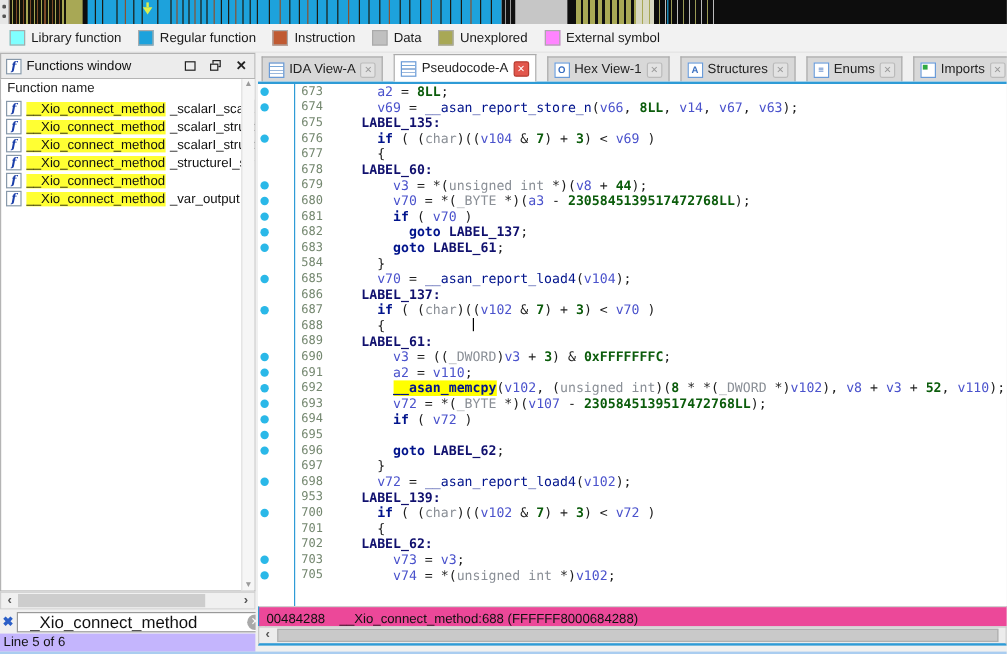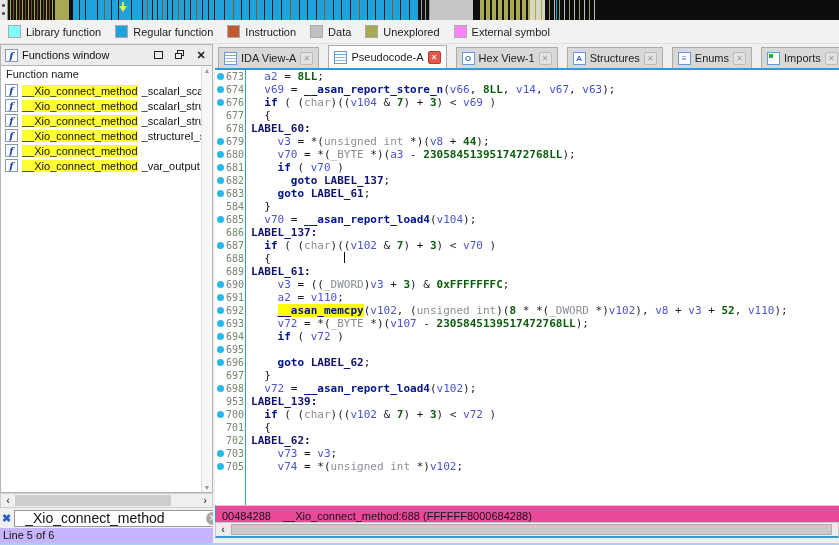--- a/index.html
+++ b/index.html
@@ -80,32 +80,32 @@
      font-size:8px;font-weight:bold;color:#3a6fc0;text-align:center;line-height:11px;}
   .ticon.doc{background:linear-gradient(#fff 0 2px,#7aa8d8 2px 3px,#fff 3px 5px,#9ab8dd 5px 6px,#fff 6px 8px,#9ab8dd 8px 9px,#fff 9px);}
   .ticon.imports::after{content:"";position:absolute;left:1px;top:1px;width:4px;height:4px;background:#2faa44;}
   .tab-close{width:13px;height:13px;border-radius:2px;background:#e2e2e2;border:1px solid #bbb;color:#999;
      font-size:8px;line-height:11px;text-align:center;flex:0 0 auto;}
   .tab-close.red{background:#e2574c;border-color:#b63c31;color:#fff;}
 
   #code-wrap{left:215px;top:68px;width:624px;height:437px;background:#fff;border-top:2px solid #2e9bd6;overflow:hidden;}
   #code-vline{position:absolute;left:30px;top:0;bottom:0;width:1px;background:#2e9bd6;}
   .code-line{height:13px;line-height:13px;white-space:pre;font-family:"DejaVu Sans Mono",monospace;font-size:11px;
-     display:flex;}
+     display:flex;gap:25px;}
   .bullet{flex:0 0 9px;margin-left:2px;display:inline-block;}
   .bullet.on::before{content:"";display:inline-block;width:7px;height:7px;border-radius:50%;background:#2ab8e8;}
   .lnum{flex:0 0 19px;text-align:right;font-size:10px;color:#74876f;padding-right:2px;}
   .ltext{padding-left:5px;white-space:pre;}
   .sd{color:#1c1c1c;}
   .sv{color:#4a52cc;}
   .sk{color:#00138c;font-weight:bold;}
   .st{color:#8a8f96;}
   .sn{color:#0b5c0b;font-weight:bold;}
   .sl{color:#10106e;font-weight:bold;}
-  .sf{color:#00138c;font-weight:bold;margin-top:28px;}
+  .sf{color:#00138c;font-weight:normal;margin-top:28px;}
   .sh{color:#00138c;font-weight:bold;background:#ffff00;}
   .caret{display:inline-block;width:1px;height:11px;background:#000;vertical-align:-1px;}
 
   #pc-status{left:215px;top:505px;width:624px;height:17px;background:#ec4899;border-top:1px solid #d0d0d0;
      border-left:1px solid #2e9bd6;font-size:11px;color:#111;display:flex;align-items:flex-end;gap:12px;padding-left:6px;}
   #pc-hscroll{left:215px;top:522px;width:624px;height:16px;background:#ececec;border:1px solid #c9c9c9;
      border-bottom:2px solid #2e9bd6;}
   #pc-hthumb{position:absolute;left:15px;top:1px;right:6px;height:11px;background:#c9c9c9;border:1px solid #b0b0b0;}
 
   #bottom-strip{left:0;top:543px;width:839px;height:2px;background:#aacdf0;}
@@ -309,20 +309,21 @@
       <span>Imports</span>
       <span class="tab-close">✕</span>
     </div>
   </div>
 
 <div class="abs" id="code-wrap">
   <div id="code-vline"></div>
   <div id="code-lines">
       <div class="code-line"><span class="bullet on"></span><span class="lnum">673</span><span class="ltext"><span class="sd">  </span><span class="sv">a2</span><span class="sd"> = </span><span class="sn">8LL</span><span class="sd">;</span></span></div>
       <div class="code-line"><span class="bullet on"></span><span class="lnum">674</span><span class="ltext"><span class="sd">  </span><span class="sv">v69</span><span class="sd"> = </span><span class="sf">__asan_report_store_n</span><span class="sd">(</span><span class="sv">v66</span><span class="sd">, </span><span class="sn">8LL</span><span class="sd">, </span><span class="sv">v14</span><span class="sd">, </span><span class="sv">v67</span><span class="sd">, </span><span class="sv">v63</span><span class="sd">);</span></span></div>
+      <div class="code-line"><span class="bullet"></span><span class="lnum">675</span><span class="ltext"><span class="sl">LABEL_135:</span></span></div>
       <div class="code-line"><span class="bullet on"></span><span class="lnum">676</span><span class="ltext"><span class="sd">  </span><span class="sk">if</span><span class="sd"> ( (</span><span class="st">char</span><span class="sd">)((</span><span class="sv">v104</span><span class="sd"> &amp; </span><span class="sn">7</span><span class="sd">) + </span><span class="sn">3</span><span class="sd">) &lt; </span><span class="sv">v69</span><span class="sd"> )</span></span></div>
       <div class="code-line"><span class="bullet"></span><span class="lnum">677</span><span class="ltext"><span class="sd">  {</span></span></div>
       <div class="code-line"><span class="bullet"></span><span class="lnum">678</span><span class="ltext"><span class="sl">LABEL_60:</span></span></div>
       <div class="code-line"><span class="bullet on"></span><span class="lnum">679</span><span class="ltext"><span class="sd">    </span><span class="sv">v3</span><span class="sd"> = *(</span><span class="st">unsigned int</span><span class="sd"> *)(</span><span class="sv">v8</span><span class="sd"> + </span><span class="sn">44</span><span class="sd">);</span></span></div>
       <div class="code-line"><span class="bullet on"></span><span class="lnum">680</span><span class="ltext"><span class="sd">    </span><span class="sv">v70</span><span class="sd"> = *(</span><span class="st">_BYTE</span><span class="sd"> *)(</span><span class="sv">a3</span><span class="sd"> - </span><span class="sn">2305845139517472768LL</span><span class="sd">);</span></span></div>
       <div class="code-line"><span class="bullet on"></span><span class="lnum">681</span><span class="ltext"><span class="sd">    </span><span class="sk">if</span><span class="sd"> ( </span><span class="sv">v70</span><span class="sd"> )</span></span></div>
       <div class="code-line"><span class="bullet on"></span><span class="lnum">682</span><span class="ltext"><span class="sd">      </span><span class="sk">goto</span><span class="sd"> </span><span class="sl">LABEL_137</span><span class="sd">;</span></span></div>
       <div class="code-line"><span class="bullet on"></span><span class="lnum">683</span><span class="ltext"><span class="sd">    </span><span class="sk">goto</span><span class="sd"> </span><span class="sl">LABEL_61</span><span class="sd">;</span></span></div>
       <div class="code-line"><span class="bullet"></span><span class="lnum">584</span><span class="ltext"><span class="sd">  }</span></span></div>
       <div class="code-line"><span class="bullet on"></span><span class="lnum">685</span><span class="ltext"><span class="sd">  </span><span class="sv">v70</span><span class="sd"> = </span><span class="sf">__asan_report_load4</span><span class="sd">(</span><span class="sv">v104</span><span class="sd">);</span></span></div>

